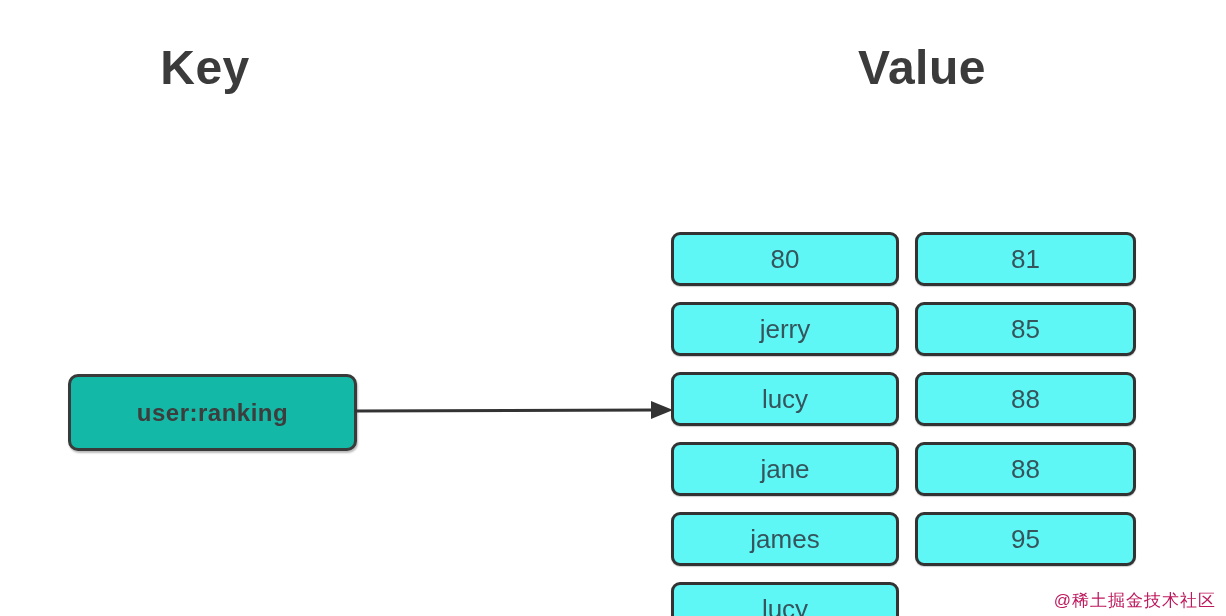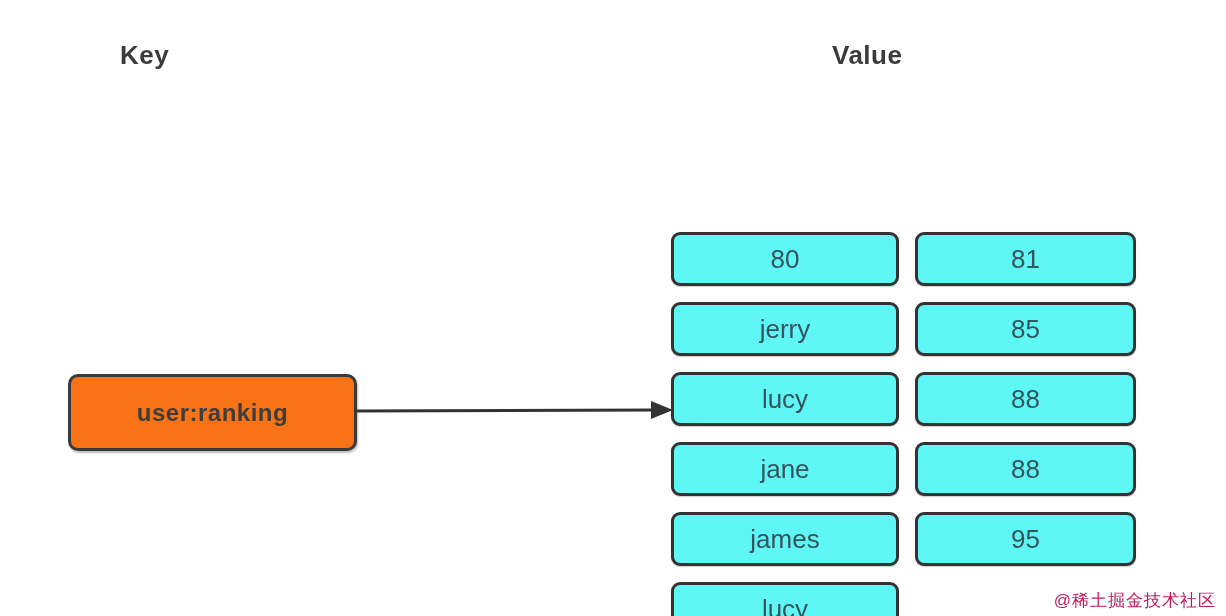--- a/index.html
+++ b/index.html
@@ -10,36 +10,36 @@
     position: relative;
     width: 1226px;
     height: 616px;
     background: #ffffff;
     overflow: hidden;
   }
 
   .col-title {
     position: absolute;
     top: 40px;
-    font-size: 26px;
+    font-size: 48px;
     font-weight: bold;
     color: #3b3b3b;
-    text-align: left;
+    text-align: center;
     letter-spacing: 0.5px;
   }
   .col-title.key   { left: 120px; width: 170px; }
   .col-title.value { left: 832px; width: 180px; }
 
   .key-box {
     position: absolute;
     left: 68px;
     top: 374px;
     width: 289px;
     height: 77px;
-    background: #f97316;
+    background: #14b8a6;
     border: 3px solid #3a3a3a;
     border-radius: 10px;
     box-shadow: 1px 2px 2px rgba(60,60,60,0.35);
     display: flex;
     align-items: center;
     justify-content: center;
   }
   .key-box .key-text {
     font-size: 24px;
     font-weight: bold;

